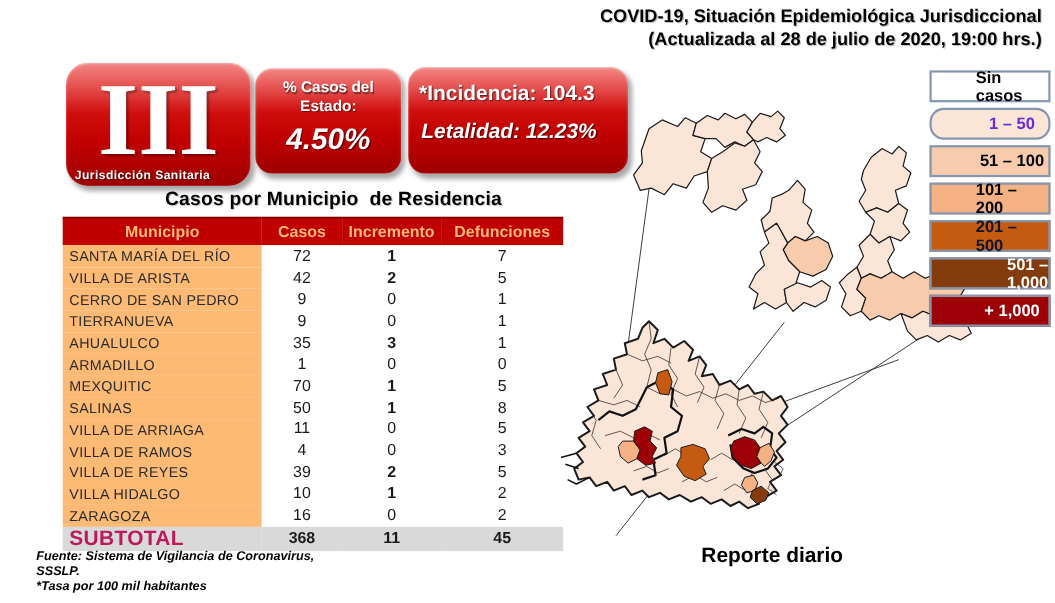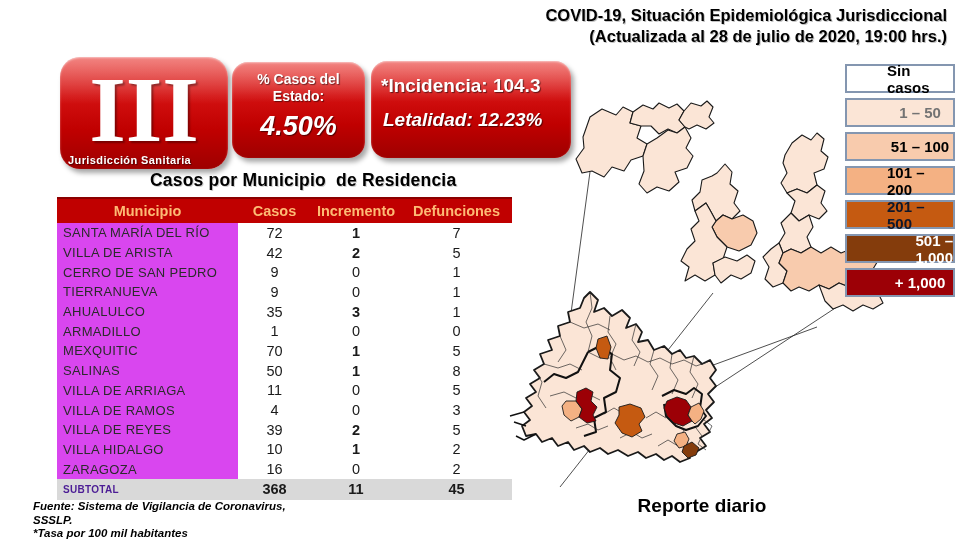--- a/index.html
+++ b/index.html
@@ -41,27 +41,27 @@
   table.rep{position:absolute;left:57px;top:197px;width:455px;border-collapse:collapse;
             table-layout:fixed;}
   table.rep col.c-name{width:181px;}
   table.rep col.c-cas{width:73px;}
   table.rep col.c-inc{width:90px;}
   table.rep col.c-def{width:111px;}
   table.rep thead tr{height:25px;background:#c00000;border-top:2px solid #8b0000;}
   table.rep th{color:#fdba74;font-weight:bold;font-size:14.5px;text-align:center;padding:0;}
   table.rep tbody tr{height:19.7px;}
   table.rep td{padding:0;vertical-align:middle;}
-  table.rep td.name{background:#d946ef;font-size:13px;color:#2b2b2b;padding-left:6px;
+  table.rep td.name{background:#fdba74;font-size:13px;color:#2b2b2b;padding-left:6px;
                     letter-spacing:.3px;white-space:nowrap;}
   table.rep td.num{text-align:center;font-size:14.5px;color:#1a1a1a;background:#fff;}
   table.rep td.b{font-weight:bold;}
   table.rep tr.subtotal{height:21px;}
   table.rep tr.subtotal td{background:#d9d9d9;font-weight:bold;}
-  table.rep tr.subtotal td.name{font-size:10px;color:#4c1d95;}
+  table.rep tr.subtotal td.name{font-size:19px;color:#be185d;}
 
   
   .fuente{position:absolute;left:33px;top:500px;font-size:11.5px;font-weight:bold;
           font-style:italic;line-height:13.5px;}
   .reporte{position:absolute;left:597px;top:495px;width:210px;text-align:center;
            font-size:19px;font-weight:bold;}
 
   
   .legend{position:absolute;left:845px;top:64px;width:110px;z-index:3;}
   .legend-item{height:25px;border:2px solid #8496b0;margin-bottom:5px;box-sizing:content-box;
@@ -206,21 +206,21 @@
 
   <div class="fuente">
     <div>Fuente: Sistema de Vigilancia  de Coronavirus,</div>
     <div>SSSLP.</div>
     <div>*Tasa por 100 mil habitantes</div>
   </div>
   <div class="reporte">Reporte diario</div>
 
   <div class="legend">
       <div class="legend-item" style="background: rgb(255, 255, 255); color: rgb(0, 0, 0); border-color: rgb(132, 150, 176);">Sin casos</div>
-      <div class="legend-item" style="background: rgb(251, 229, 214); color: #737373; border-color: rgb(132, 150, 176);">1 – 50</div>
+      <div class="legend-item" style="background: rgb(251, 229, 214); color: #6d28d9; border-color: rgb(132, 150, 176); border-radius: 13px;">1 – 50</div>
       <div class="legend-item" style="background: rgb(248, 203, 173); color: rgb(0, 0, 0); border-color: rgb(132, 150, 176);">51 – 100</div>
       <div class="legend-item" style="background: rgb(244, 177, 131); color: rgb(0, 0, 0); border-color: rgb(132, 150, 176);">101 – 200</div>
       <div class="legend-item" style="background: rgb(197, 90, 17); color: #0f172a; border-color: rgb(132, 150, 176);">201 – 500</div>
       <div class="legend-item" style="background: rgb(132, 60, 12); color: rgb(255, 255, 255); border-color: rgb(132, 150, 176); text-align: right;">501 – 1,000</div>
       <div class="legend-item" style="background: rgb(156, 0, 6); color: rgb(255, 255, 255); border-color: rgb(132, 150, 176);">+ 1,000</div>
     </div>
 
   <svg class="map" viewBox="0 0 480 440">
     <g stroke="#1a1a1a" stroke-width="1.1" stroke-linejoin="round">
 

